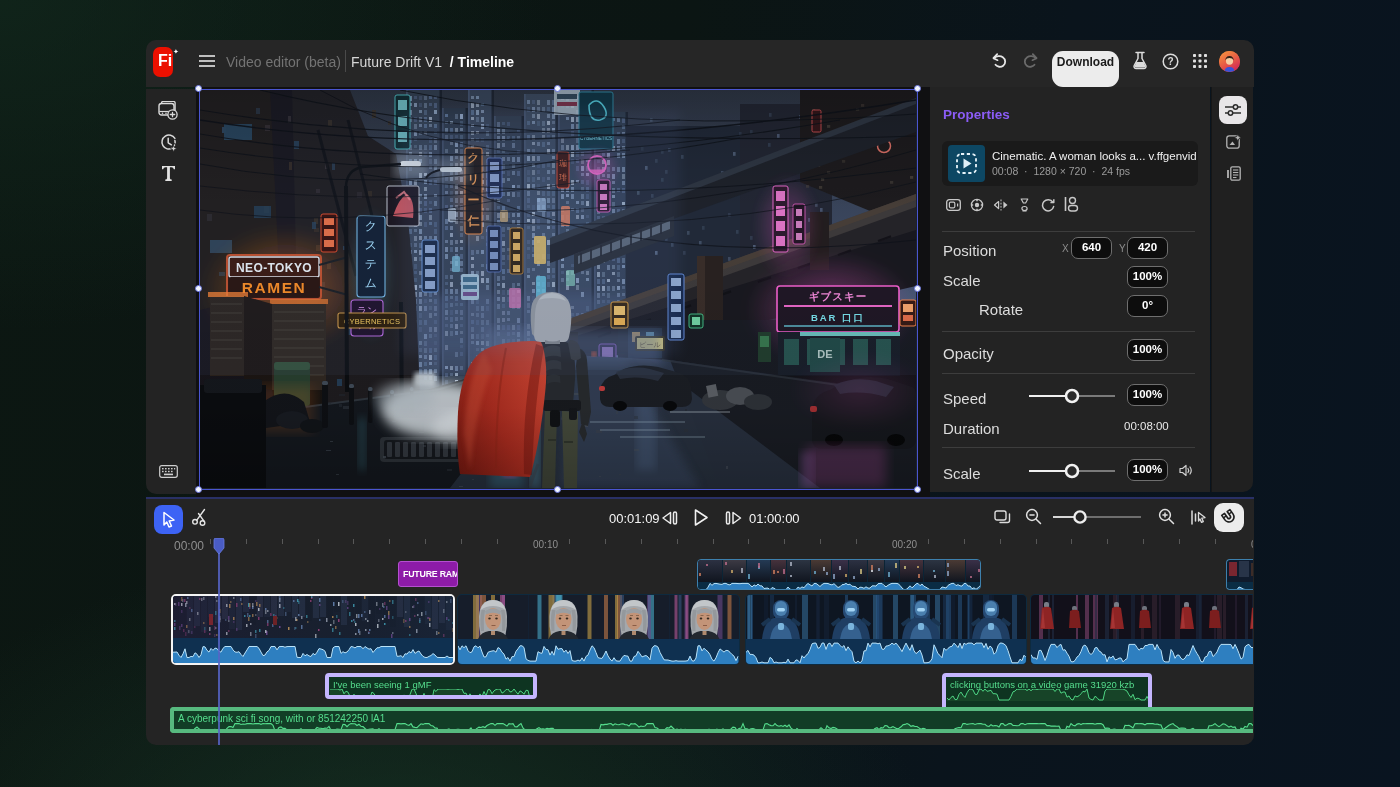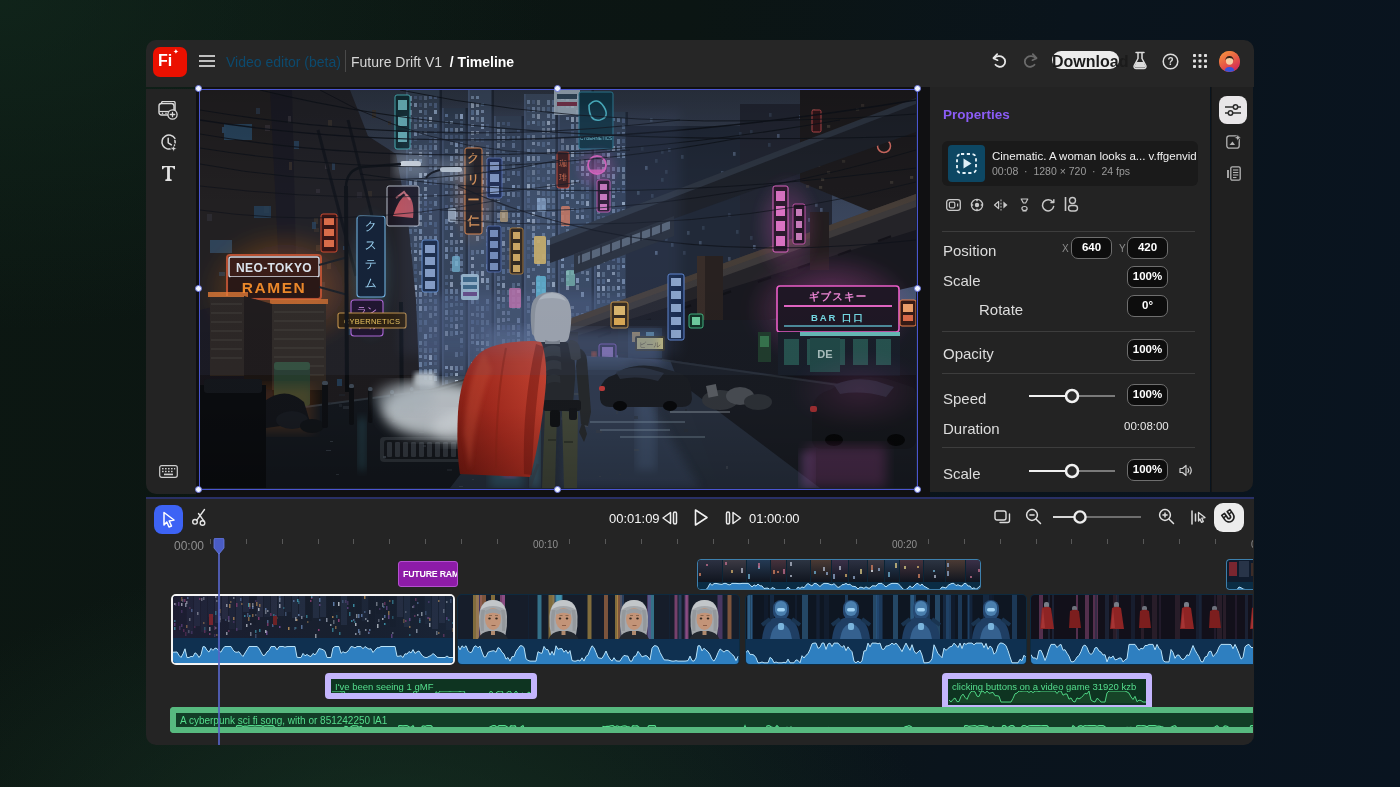--- a/index.html
+++ b/index.html
@@ -6,26 +6,26 @@
   html,body { width:1400px; height:787px; overflow:hidden; font-family:"Liberation Sans",sans-serif; }
   body {
     background:
       radial-gradient(900px 500px at 28% 108%, rgba(28,64,44,.55), rgba(0,0,0,0) 60%),
       radial-gradient(1000px 600px at 0% 0%, rgba(20,48,34,.5), rgba(0,0,0,0) 55%),
       linear-gradient(100deg, #0c1712 0%, #0b1513 45%, #0a141c 70%, #091420 100%);
   }
   .abs { position:absolute; }
   
   #topbar { left:146px; top:40px; width:1108px; height:47px; background:#262626; border-radius:10px 10px 0 0; }
-  #fi { left:153px; top:47px; width:34px; height:30px; background:#eb1000; border-radius:7px; }
+  #fi { left:153px; top:47px; width:20px; height:30px; background:#eb1000; border-radius:7px; }
   #fi span { position:absolute; left:5px; top:5px; color:#fff; font-weight:bold; font-size:16px; }
   #fi .st { position:absolute; left:20px; top:1px; color:#fff; font-size:7px; font-weight:normal; }
-  .tbtxt { color:#0c4a6e; font-size:14px; top:54px; }
+  .tbtxt { color:#737373; font-size:14px; top:54px; }
   .sep { left:345px; top:50px; width:1px; height:22px; background:#4a4a4a; }
-  #dl { left:1052px; top:51px; width:67px; height:18px; background:#ececec; border-radius:11px; color:#1b1b1b; font-size:16px; font-weight:bold; text-align:center; line-height:22px; }
+  #dl { left:1052px; top:51px; width:67px; height:36px; background:#ececec; border-radius:11px; color:#1b1b1b; font-size:12px; font-weight:bold; text-align:center; line-height:22px; }
   #avatar { left:1219px; top:51px; width:21px; height:21px; border-radius:50%; background:radial-gradient(circle at 40% 35%, #f7b23c 0%, #ef7a33 45%, #d92d4e 100%); overflow:hidden;}
   
   #sidebar { left:146px; top:89px; width:50px; height:405px; background:#232323; border-radius:0 0 0 10px; }
   
   #stage { left:196px; top:87px; width:734px; height:410px; background:#101012; }
   #video { left:199px; top:89px; width:719px; height:401px; border:1.5px solid #4a55d0; background:#1c222c; }
   .hd { width:7px; height:7px; border-radius:50%; background:#f2f6ff; border:1px solid #6a75dd; z-index:5; }
   
   #props { left:930px; top:87px; width:280px; height:405px; background:#232323; }
   #props h3 { position:absolute; left:13px; top:20px; font-size:13.5px; color:#8b5cf6; }
@@ -39,21 +39,21 @@
   .pxy { font-size:10px; color:#8d8d8d; }
   
   #rail { left:1212px; top:87px; width:41px; height:405px; background:#202020; border-radius:0 0 10px 0; box-shadow:-1px 0 0 #161616;}
   #railbtn { left:1219px; top:96px; width:28px; height:28px; background:#e8e6e8; border-radius:8px; }
   
   #tl { left:146px; top:497px; width:1108px; height:248px; background:#242424; border-top:2px solid #293066; border-radius:0 0 10px 10px; }
   #selbtn { left:154px; top:505px; width:29px; height:29px; background:#3d63f5; border-radius:8px; }
   .ttime { top:511px; color:#f4f4f4; font-size:13px; }
   #magbtn { left:1214px; top:503px; width:30px; height:29px; background:#ececec; border-radius:9px; }
   #pclip { position:absolute; width:60px; height:26px; background:#8d1ba8; border:1px solid #b44fd0; border-radius:3px; color:#fff; font-size:8.8px; font-weight:bold; line-height:24px; padding-left:4px; letter-spacing:-0.2px; white-space:nowrap; overflow:hidden;}
-  .gclip { background:#0e3421; border:6px solid #c4b5fd; border-radius:4px; overflow:hidden; }
+  .gclip { background:#0e3421; border:4px solid #c4b5fd; border-radius:4px; overflow:hidden; }
   .glabel { position:absolute; left:4px; top:2px; color:#55dd8d; font-size:9.5px; white-space:nowrap; }
   #playhead { left:218px; top:539px; width:2px; height:206px; background:rgba(86,100,198,.85); z-index:6; }
   #phhead { left:213px; top:538px; z-index:7; }
 </style>
 </head>
 <body>
 <div id="topbar" class="abs"></div>
 <div id="fi" class="abs">
     <span>Fi</span>
     <span class="st">✦</span>

